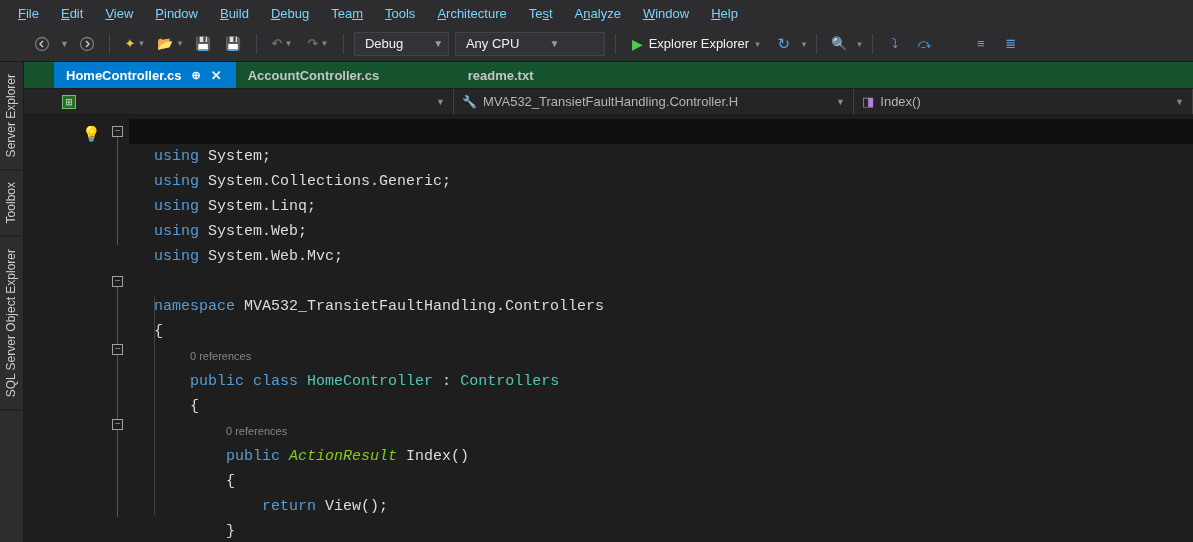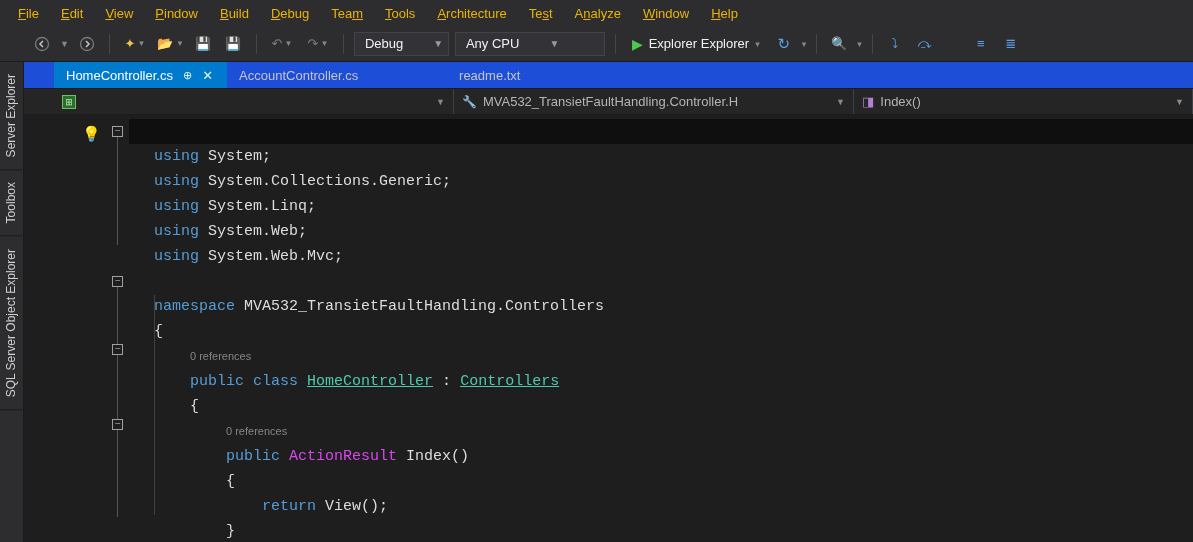--- a/index.html
+++ b/index.html
@@ -14,21 +14,21 @@
   position: relative;
 }
 .menubar {
   display: flex;
   align-items: center;
   height: 26px;
   padding: 0 8px;
   gap: 2px;
 }
 .menubar .menu-item {
-  color: #eab308;
+  color: #7dd3fc;
   padding: 3px 10px;
   cursor: default;
 }
 .menubar .menu-item .ul { text-decoration: underline; }
 .toolbar {
   display: flex;
   align-items: center;
   height: 36px;
   padding: 0 10px 0 30px;
   gap: 6px;
@@ -89,22 +89,23 @@
   right: 0;
   top: 62px;
   bottom: 0;
   display: flex;
   flex-direction: column;
 }
 .doc-tabs {
   display: flex;
   align-items: stretch;
   height: 26px;
-  background: #1d4ed8;
+  background: #14532d;
   padding-left: 30px;
+  font-weight: bold;
 }
 .doc-tab {
   display: flex;
   align-items: center;
   padding: 0 14px 0 12px;
   color: #c5c5c5;
   gap: 10px;
   position: relative;
 }
 .doc-tab.active {
@@ -155,22 +156,22 @@
 }
 .code {
   position: absolute;
   left: 130px;
   top: 4px;
   right: 0;
   white-space: pre;
   color: #dcdcdc;
 }
 .kw { color: #569cd6; }
-.type { color: #d946ef; }
-.cls { color: #4ec9b0; text-decoration: underline; }
+.type { color: #84cc16; font-style: italic; }
+.cls { color: #4ec9b0; }
 .codelens {
   color: #858585;
   font-size: 11px;
   font-family: "Segoe UI", sans-serif;
   line-height: 18px;
 }
 .current-line {
   position: absolute;
   left: 0; right: 0;
   height: 25px;

